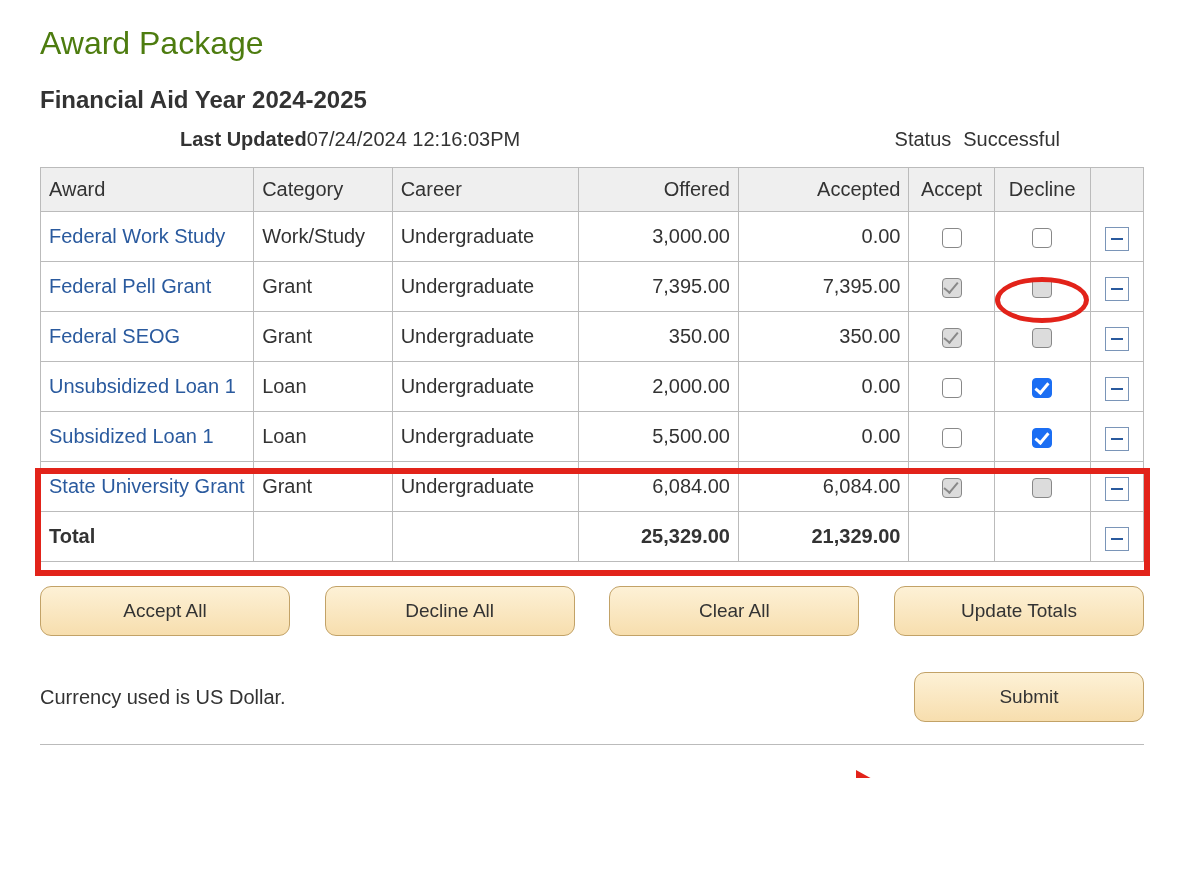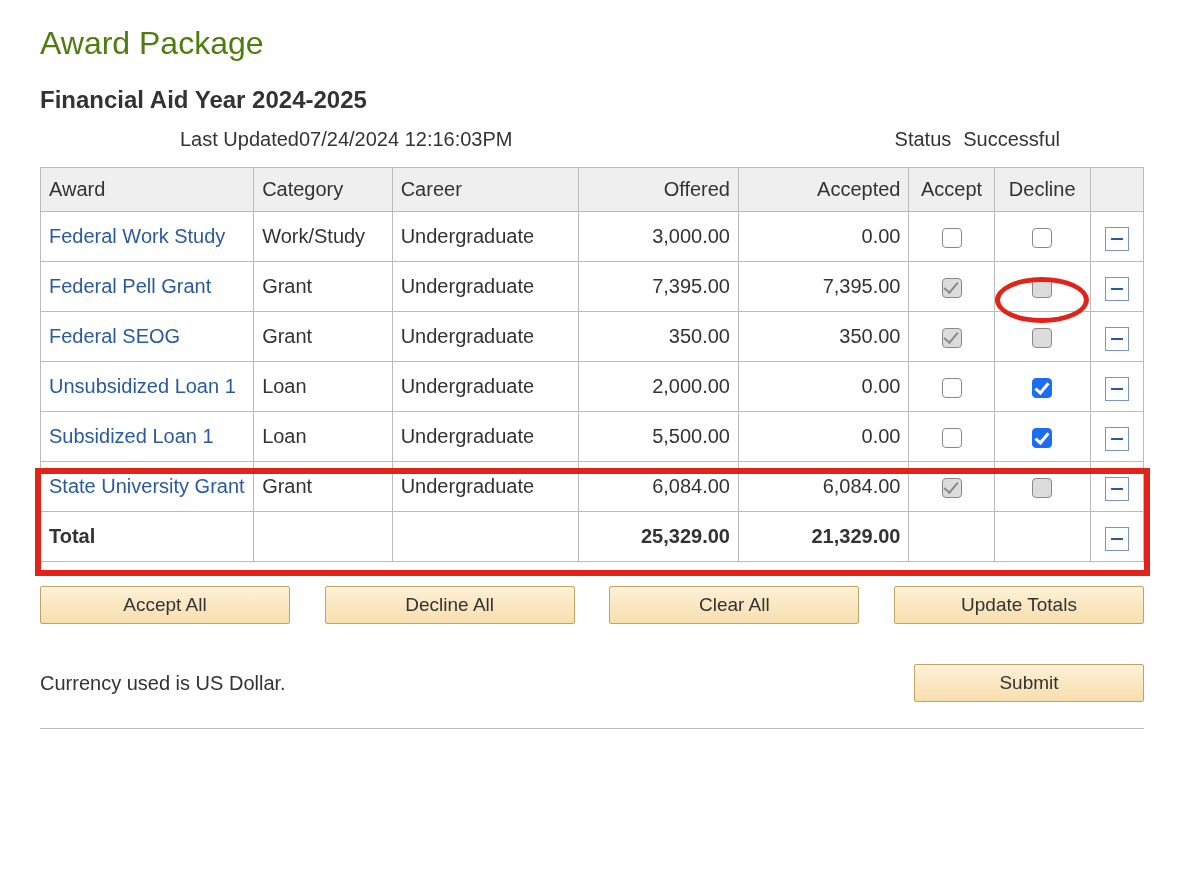--- a/index.html
+++ b/index.html
@@ -27,21 +27,21 @@
       font-size: 20px;
       line-height: 1.4;
       margin: 0 0 22px 0;
     }
     .status-row {
       display: flex;
       align-items: center;
       font-size: 20px;
       margin-bottom: 16px;
     }
-    .status-row .lbl { font-weight: normal; }
+    .status-row .lbl { font-weight: bold; }
     .status-row .gap1 { padding-left: 140px; }
     .status-row .val { }
     .status-row .gap2 { flex: 1; }
     .status-row .status-lbl { font-weight: normal; margin-right: 12px; }
     .status-row .status-val { margin-right: 84px; }
 
     table.awards {
       width: 100%;
       border-collapse: collapse;
       table-layout: fixed;
@@ -126,26 +126,26 @@
     .action-row {
       display: flex;
       justify-content: space-between;
       margin-top: 24px;
       gap: 30px;
     }
     .btn {
       flex: 1;
       max-width: 250px;
       min-width: 220px;
-      height: 38px;
+      height: 50px;
       font-size: 19px;
       color: #333;
       background: linear-gradient(#fdf1d6, #f7deae);
       border: 1px solid #c2a267;
-      border-radius: 2px;
+      border-radius: 11px;
       cursor: pointer;
       display: flex;
       align-items: center;
       justify-content: center;
     }
     .bottom-row {
       display: flex;
       align-items: center;
       justify-content: space-between;
       margin-top: 36px;

